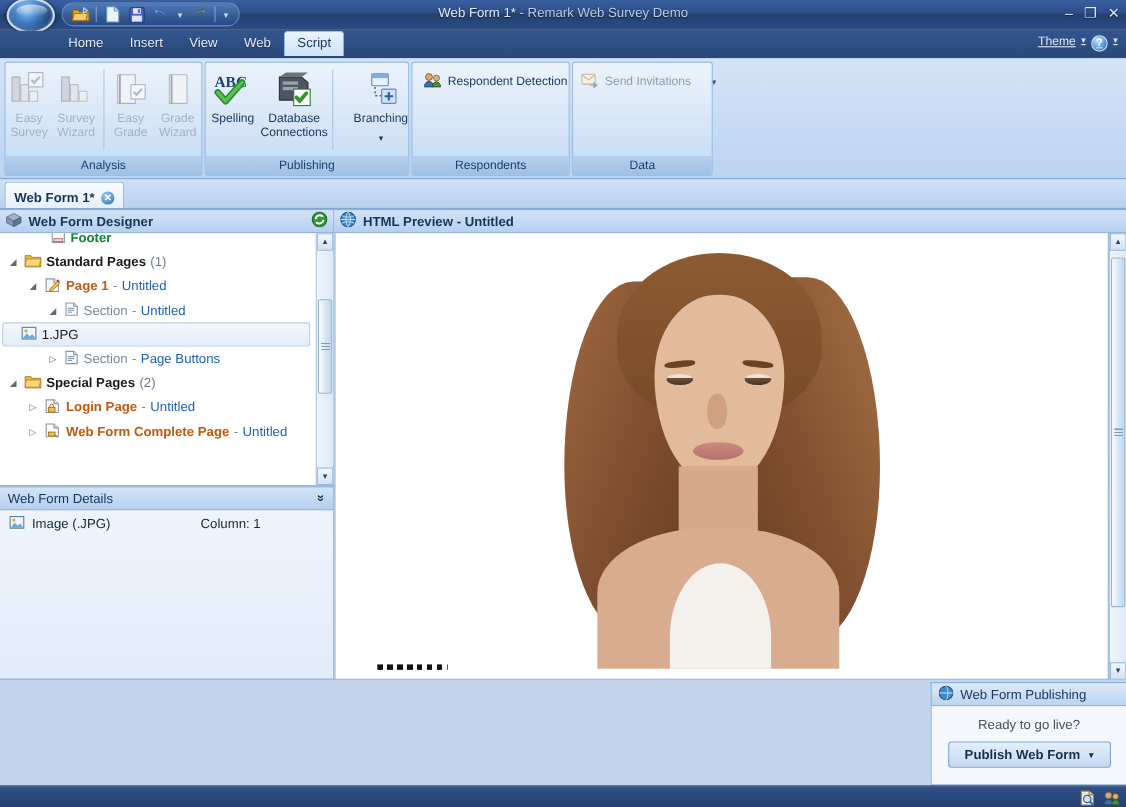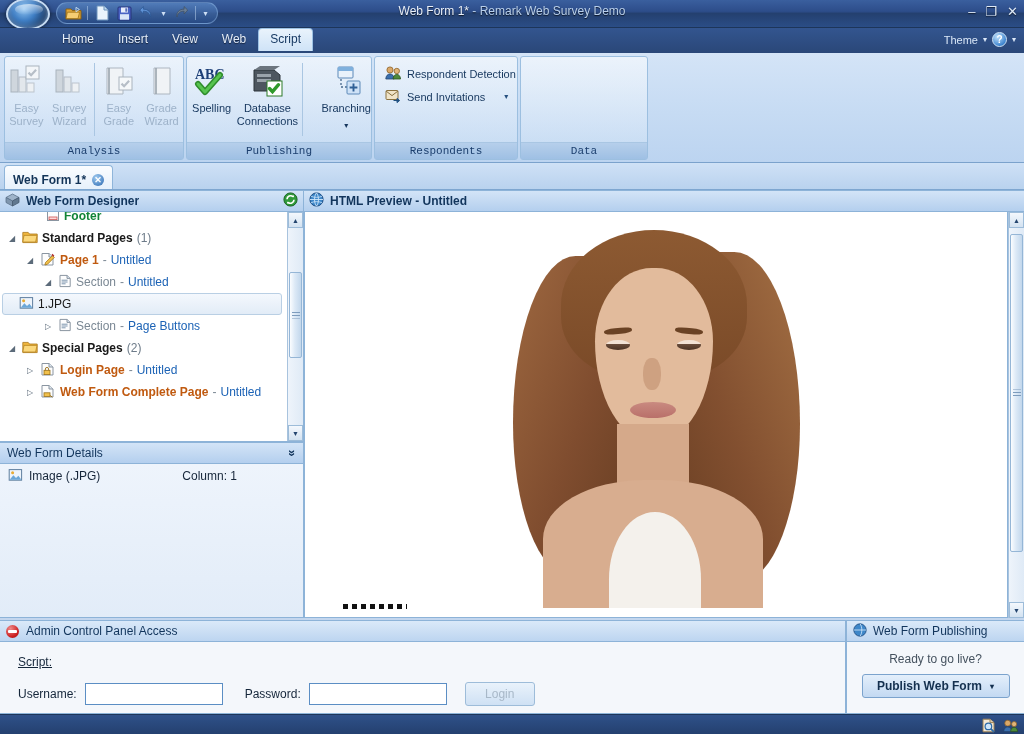--- a/index.html
+++ b/index.html
@@ -55,21 +55,21 @@
   .tabs{ position:absolute; left:50px; top:0; display:flex; height:25px; align-items:flex-start; }
   .tab{
     padding:4px 12px 5px 12px; color:#e5eefa; font-size:12px; cursor:pointer;
     border-radius:4px 4px 0 0; text-shadow:0 1px 1px rgba(0,0,0,.55);
   }
   .tab.active{
     background:linear-gradient(to bottom,#e9f3fc,#cfe3f7);
     color:#183a63; text-shadow:none; border:1px solid #9dc2e4; border-bottom:none;
     padding:3px 11px 5px 11px;
   }
-  .theme{ position:absolute; right:8px; top:4px; display:flex; align-items:center; gap:5px; color:#dbe8f8; font-size:11px; }
+  .theme{ position:absolute; right:8px; top:4px; display:flex; align-items:flex-start; gap:5px; color:#dbe8f8; font-size:11px;text-decoration:underline; }
   .theme .caret{ font-size:8px; }
   .helpbtn{
     width:15px; height:15px; border-radius:50%;
     background:radial-gradient(circle at 35% 30%,#bfe0fb,#3f86d0 70%,#1e5590);
     border:1px solid #cfe4f8; color:#fff; font-size:10px; font-weight:bold;
     display:flex; align-items:center; justify-content:center; cursor:pointer;
   }
 
   
   .ribbon{
@@ -80,21 +80,20 @@
   .rgroup{
     position:absolute; top:3px; height:104px;
     border:1px solid #9cbfe0; border-radius:3px;
     background:linear-gradient(to bottom,rgba(255,255,255,.55),rgba(214,232,250,.25));
   }
   .rgroup .gtitle{
     position:absolute; left:0; bottom:0; width:100%; height:17px; line-height:17px;
     text-align:center; font-size:11px; color:#1c3f6e;
     background:linear-gradient(to bottom,#b6cfeb,#9fc0e4);
     border-top:1px solid #a9c6e3;
-    font-family:Liberation Mono, monospace;
   }
   .gbody{ position:absolute; left:0; top:0; right:0; bottom:17px; display:flex; align-items:flex-start; }
   .bigbtn{
     width:62px; padding-top:6px; display:flex; flex-direction:column; align-items:center;
     text-align:center; font-size:11px; color:#15365d; cursor:pointer; line-height:13px;
   }
   .bigbtn.disabled{ color:#9db2c9; cursor:default; }
   .bigbtn .ic{ height:36px; display:flex; align-items:center; justify-content:center; margin-bottom:3px; }
   .gsep{ width:1px; align-self:stretch; margin:6px 3px; background:#aac6e2; }
   .smallbtn{
@@ -499,21 +498,21 @@
             </svg>
           </span>
           <span>Branching</span>
           <span style="font-size:8px; margin-top:4px;">▾</span>
         </div>
       </div>
       <div class="gtitle">Publishing</div>
     </div>
 
     <div class="rgroup" style="left:374px; width:144px;">
-      <div class="gbody" style="flex-direction:column; padding:5px 4px;border-radius:31px;">
+      <div class="gbody" style="padding:5px 4px;border-radius:31px;">
         <div class="smallbtn">
           <span>
             <svg width="17" height="15" viewBox="0 0 17 15">
               <circle cx="5" cy="5" r="3.1" fill="#d9a86a" stroke="#8e6226" stroke-width=".8"></circle>
               <path d="M.8 14c0-3.1 1.9-5 4.2-5s4.2 1.9 4.2 5z" fill="#3a6fae" stroke="#24456f" stroke-width=".8"></path>
               <circle cx="11.8" cy="6" r="2.7" fill="#e0b57a" stroke="#8e6226" stroke-width=".8"></circle>
               <path d="M8.1 14c0-2.8 1.7-4.6 3.7-4.6s3.7 1.8 3.7 4.6z" fill="#4e8a3a" stroke="#2c5320" stroke-width=".8"></path>
             </svg>
           </span>
           <span>Respondent Detection</span>
@@ -752,38 +751,20 @@
 
     <div class="vsb" style="right:0; top:22px; height:406px;">
       <div class="arr">▲</div>
       <div class="thumb" style="top:22px; height:318px;">
         <span class="grip"></span>
       </div>
       <div class="arr bot">▼</div>
     </div>
   </div>
 
-  <div class="bottomleft">
-    <div class="bl-hdr">
-      <span class="stopic"></span>
-      <span>Admin Control Panel Access</span>
-    </div>
-    <div class="bl-body">
-      <div class="scriptlbl">
-        <u>Script:</u>
-      </div>
-      <div class="fieldrow">
-        <span class="lbl">Username:</span>
-        <input class="txt u" type="text" value="" style="">
-        <span class="lbl" style="margin-left:14px;">Password:</span>
-        <input class="txt p" type="password" value="" style="">
-        <button class="btn-login">Login</button>
-      </div>
-    </div>
-  </div>
 
   <div class="bottomright">
     <div class="br-hdr">
       <span>
         <svg width="14" height="14" viewBox="0 0 15 15">
           <circle cx="7.5" cy="7.5" r="6.6" fill="#3e87c9" stroke="#1f4f85"></circle>
           <path d="M.9 7.5h13.2M7.5.9c2.6 2.8 2.6 10.4 0 13.2" fill="none" stroke="#cfe6fa" stroke-width=".9"></path>
         </svg>
       </span>
       <span>Web Form Publishing</span>

